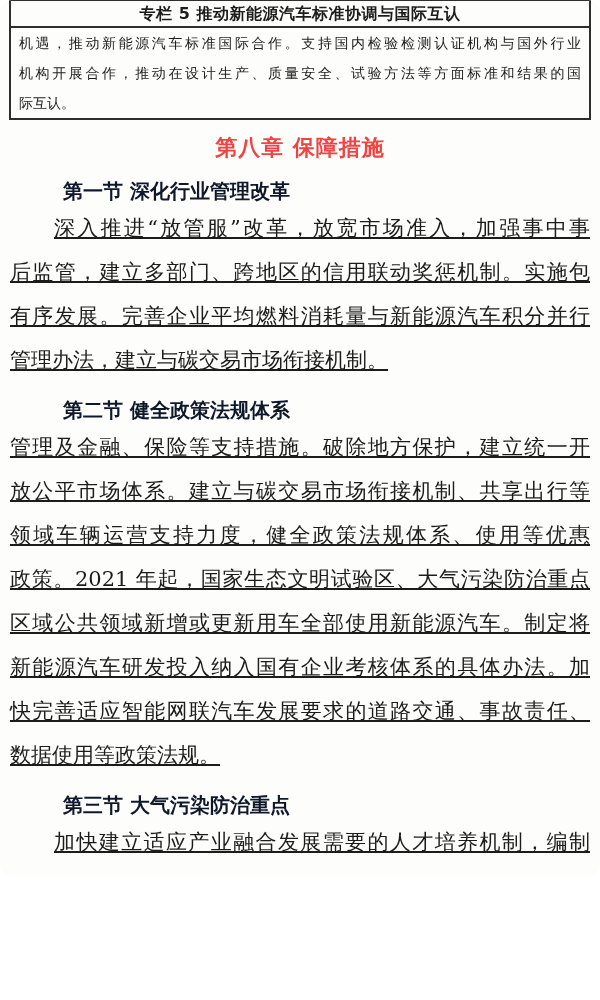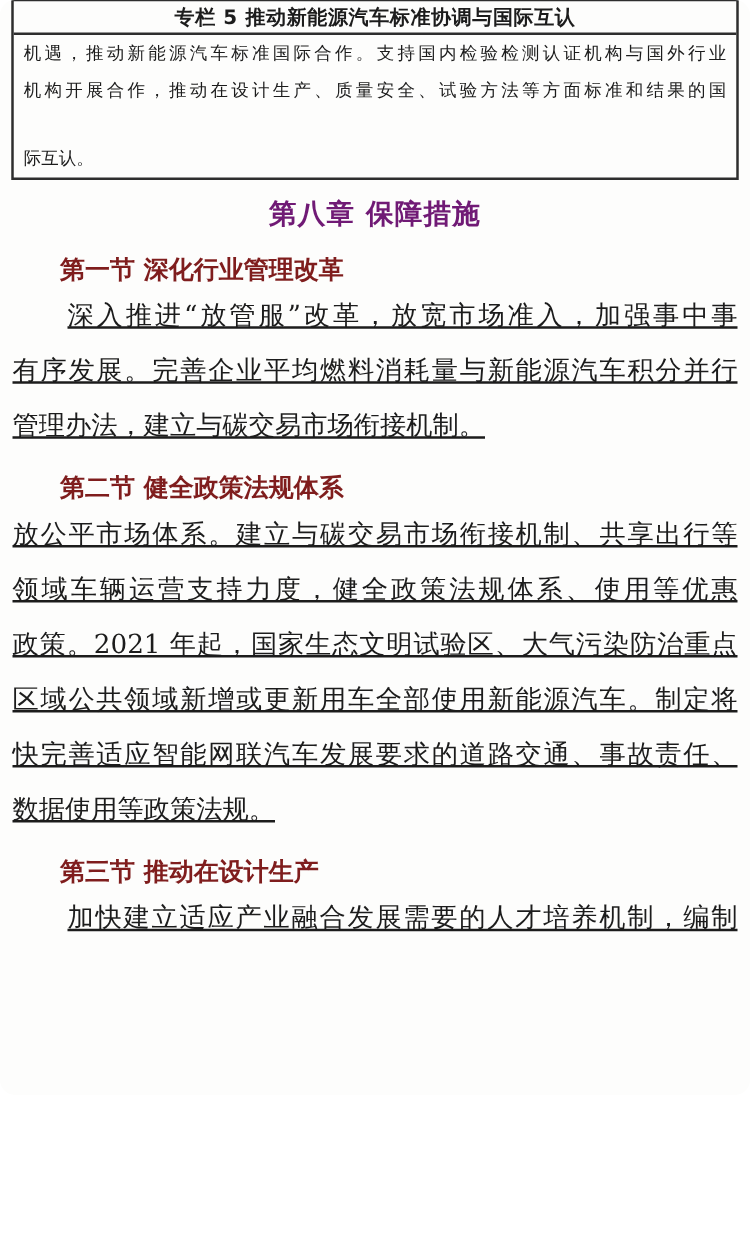--- a/index.html
+++ b/index.html
@@ -34,41 +34,40 @@
     padding: 0 8px;
     font-size: 14px;
     line-height: 30px;
   }
   .callout-body .line {
     text-align: justify;
     text-align-last: justify;
   }
   .callout-body .line.last {
     text-align-last: left;
-    margin-top: 24px;
   }
   
   .chapter {
     margin-top: 13px;
     text-align: center;
     font-family: "DejaVu Sans", "Liberation Sans", sans-serif;
     font-weight: bold;
     font-size: 22px;
     line-height: 30px;
     letter-spacing: 1px;
-    color: #701a75;
+    color: #ef4444;
   }
   
   .section-heading {
     margin-top: 13px;
-    padding-left: 48px;
+    padding-left: 63px;
     font-weight: bold;
     font-size: 20px;
     line-height: 30px;
-    color: #7f1d1d;
+    color: #0f172a;
   }
   
   .para {
     padding: 0 10px;
     font-size: 21px;
     line-height: 44px;
     text-decoration: underline;
   }
   .para .line {
     text-align: justify;
@@ -89,32 +88,35 @@
       <div class="line">机构开展合作，推动在设计生产、质量安全、试验方法等方面标准和结果的国</div>
       <div class="line last">际互认。</div>
     </div>
   </div>
 
   <div class="chapter">第八章 保障措施</div>
 
   <div class="section-heading">第一节 深化行业管理改革</div>
   <div class="para">
     <div class="line first">深入推进“放管服”改革，放宽市场准入，加强事中事</div>
+    <div class="line">后监管，建立多部门、跨地区的信用联动奖惩机制。实施包</div>
     <div class="line">有序发展。完善企业平均燃料消耗量与新能源汽车积分并行</div>
     <div class="line last">管理办法，建立与碳交易市场衔接机制。</div>
   </div>
 
   <div class="section-heading">第二节 健全政策法规体系</div>
   <div class="para">
+    <div class="line">管理及金融、保险等支持措施。破除地方保护，建立统一开</div>
     <div class="line">放公平市场体系。建立与碳交易市场衔接机制、共享出行等</div>
     <div class="line">领域车辆运营支持力度，健全政策法规体系、使用等优惠</div>
     <div class="line">政策。2021 年起，国家生态文明试验区、大气污染防治重点</div>
     <div class="line">区域公共领域新增或更新用车全部使用新能源汽车。制定将</div>
+    <div class="line">新能源汽车研发投入纳入国有企业考核体系的具体办法。加</div>
     <div class="line">快完善适应智能网联汽车发展要求的道路交通、事故责任、</div>
     <div class="line last">数据使用等政策法规。</div>
   </div>
 
-  <div class="section-heading">第三节 推动在设计生产</div>
+  <div class="section-heading">第三节 大气污染防治重点</div>
   <div class="para">
     <div class="line first">加快建立适应产业融合发展需要的人才培养机制，编制</div>
   </div>
 
 </div>
 
 </body></html>

